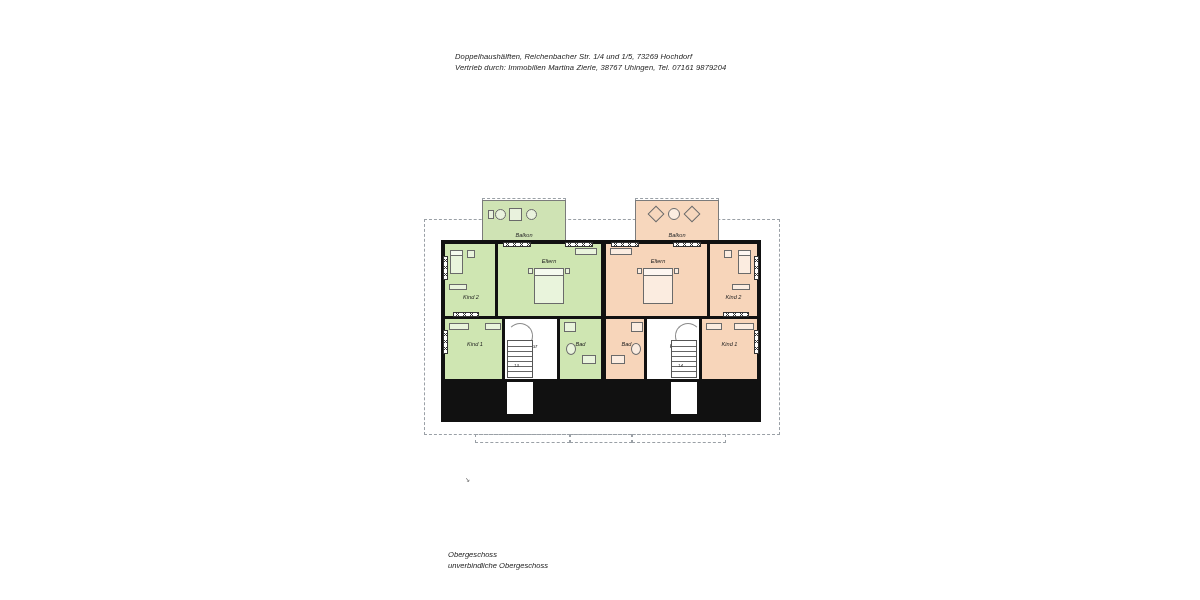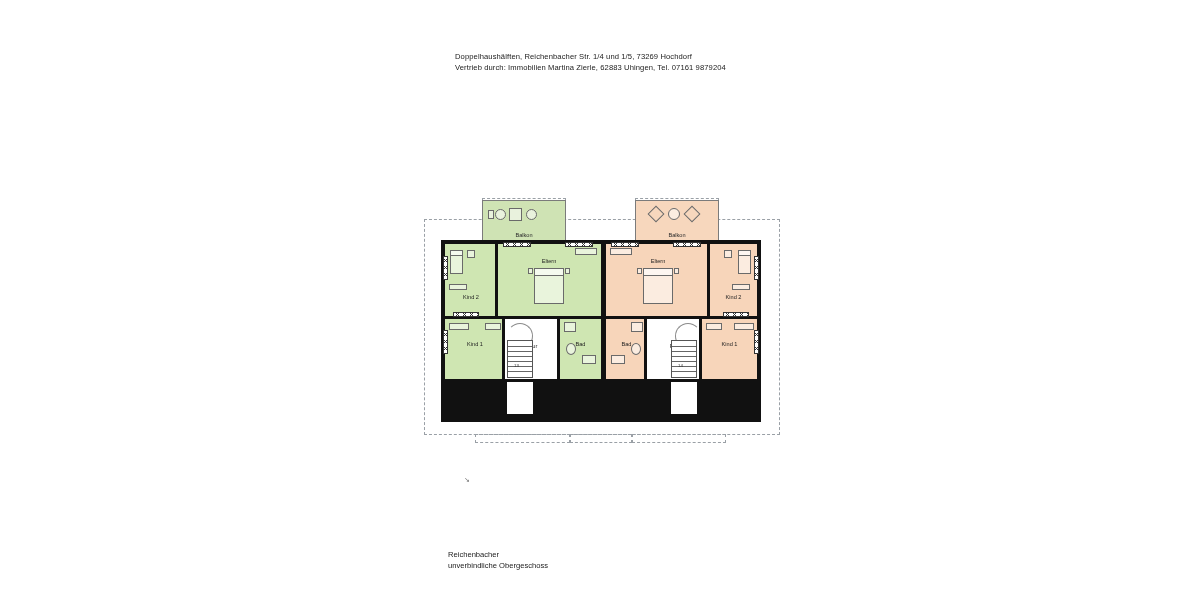--- a/index.html
+++ b/index.html
@@ -13,20 +13,21 @@
     font-family: "Liberation Sans", sans-serif;
     overflow: hidden;
     position: relative;
   }
   #page {
     position: absolute;
     left: 0; top: 0;
     width: 968px;
     height: 600px;
     background: #ffffff;
+    font-style: italic;
   }
   
   .sheet {
     position: absolute;
     left: 385px;
     top: 0px;
     width: 428px;
     height: 600px;
     background: #ffffff;
   }
@@ -200,21 +201,21 @@
 
 <div id="page">
 
   <div class="side-pad left"></div>
   <div class="side-pad right"></div>
 
   <div class="sheet"></div>
 
   <div class="header-text">
     <div>Doppelhaushälften, Reichenbacher Str. 1/4 und 1/5, 73269 Hochdorf</div>
-    <div>Vertrieb durch: Immobilien Martina Zierle, 62883 Uhingen, Tel. 07161 9879204</div>
+    <div>Vertrieb durch: Immobilien Martina Zierle, 38767 Uhingen, Tel. 07161 9879204</div>
   </div>
 
   <div class="plan">
 
     <div class="dashed-outline dash-main"></div>
     <div class="dashed-outline dash-bal-l"></div>
     <div class="dashed-outline dash-bal-r"></div>
     <div class="dashed-outline dash-bot-1"></div>
     <div class="dashed-outline dash-bot-2"></div>
     <div class="dashed-outline dash-bot-3"></div>
@@ -357,17 +358,17 @@
         <div class="hatch" style="left:-2px;top:86px;width:5px;height:24px;background-size:100% 7px;"></div>
         <div class="hatch" style="left:309px;top:86px;width:5px;height:24px;background-size:100% 7px;"></div>
 
       </div>
     </div>
 
     <div class="tick-mark" style="left:44px;top:281px;">↘</div>
   </div>
 
   <div class="footer-text">
-    <div>Reichenbacher</div>
+    <div>Obergeschoss</div>
     <div>unverbindliche Obergeschoss</div>
   </div>
 
 </div>
 
 </body></html>

